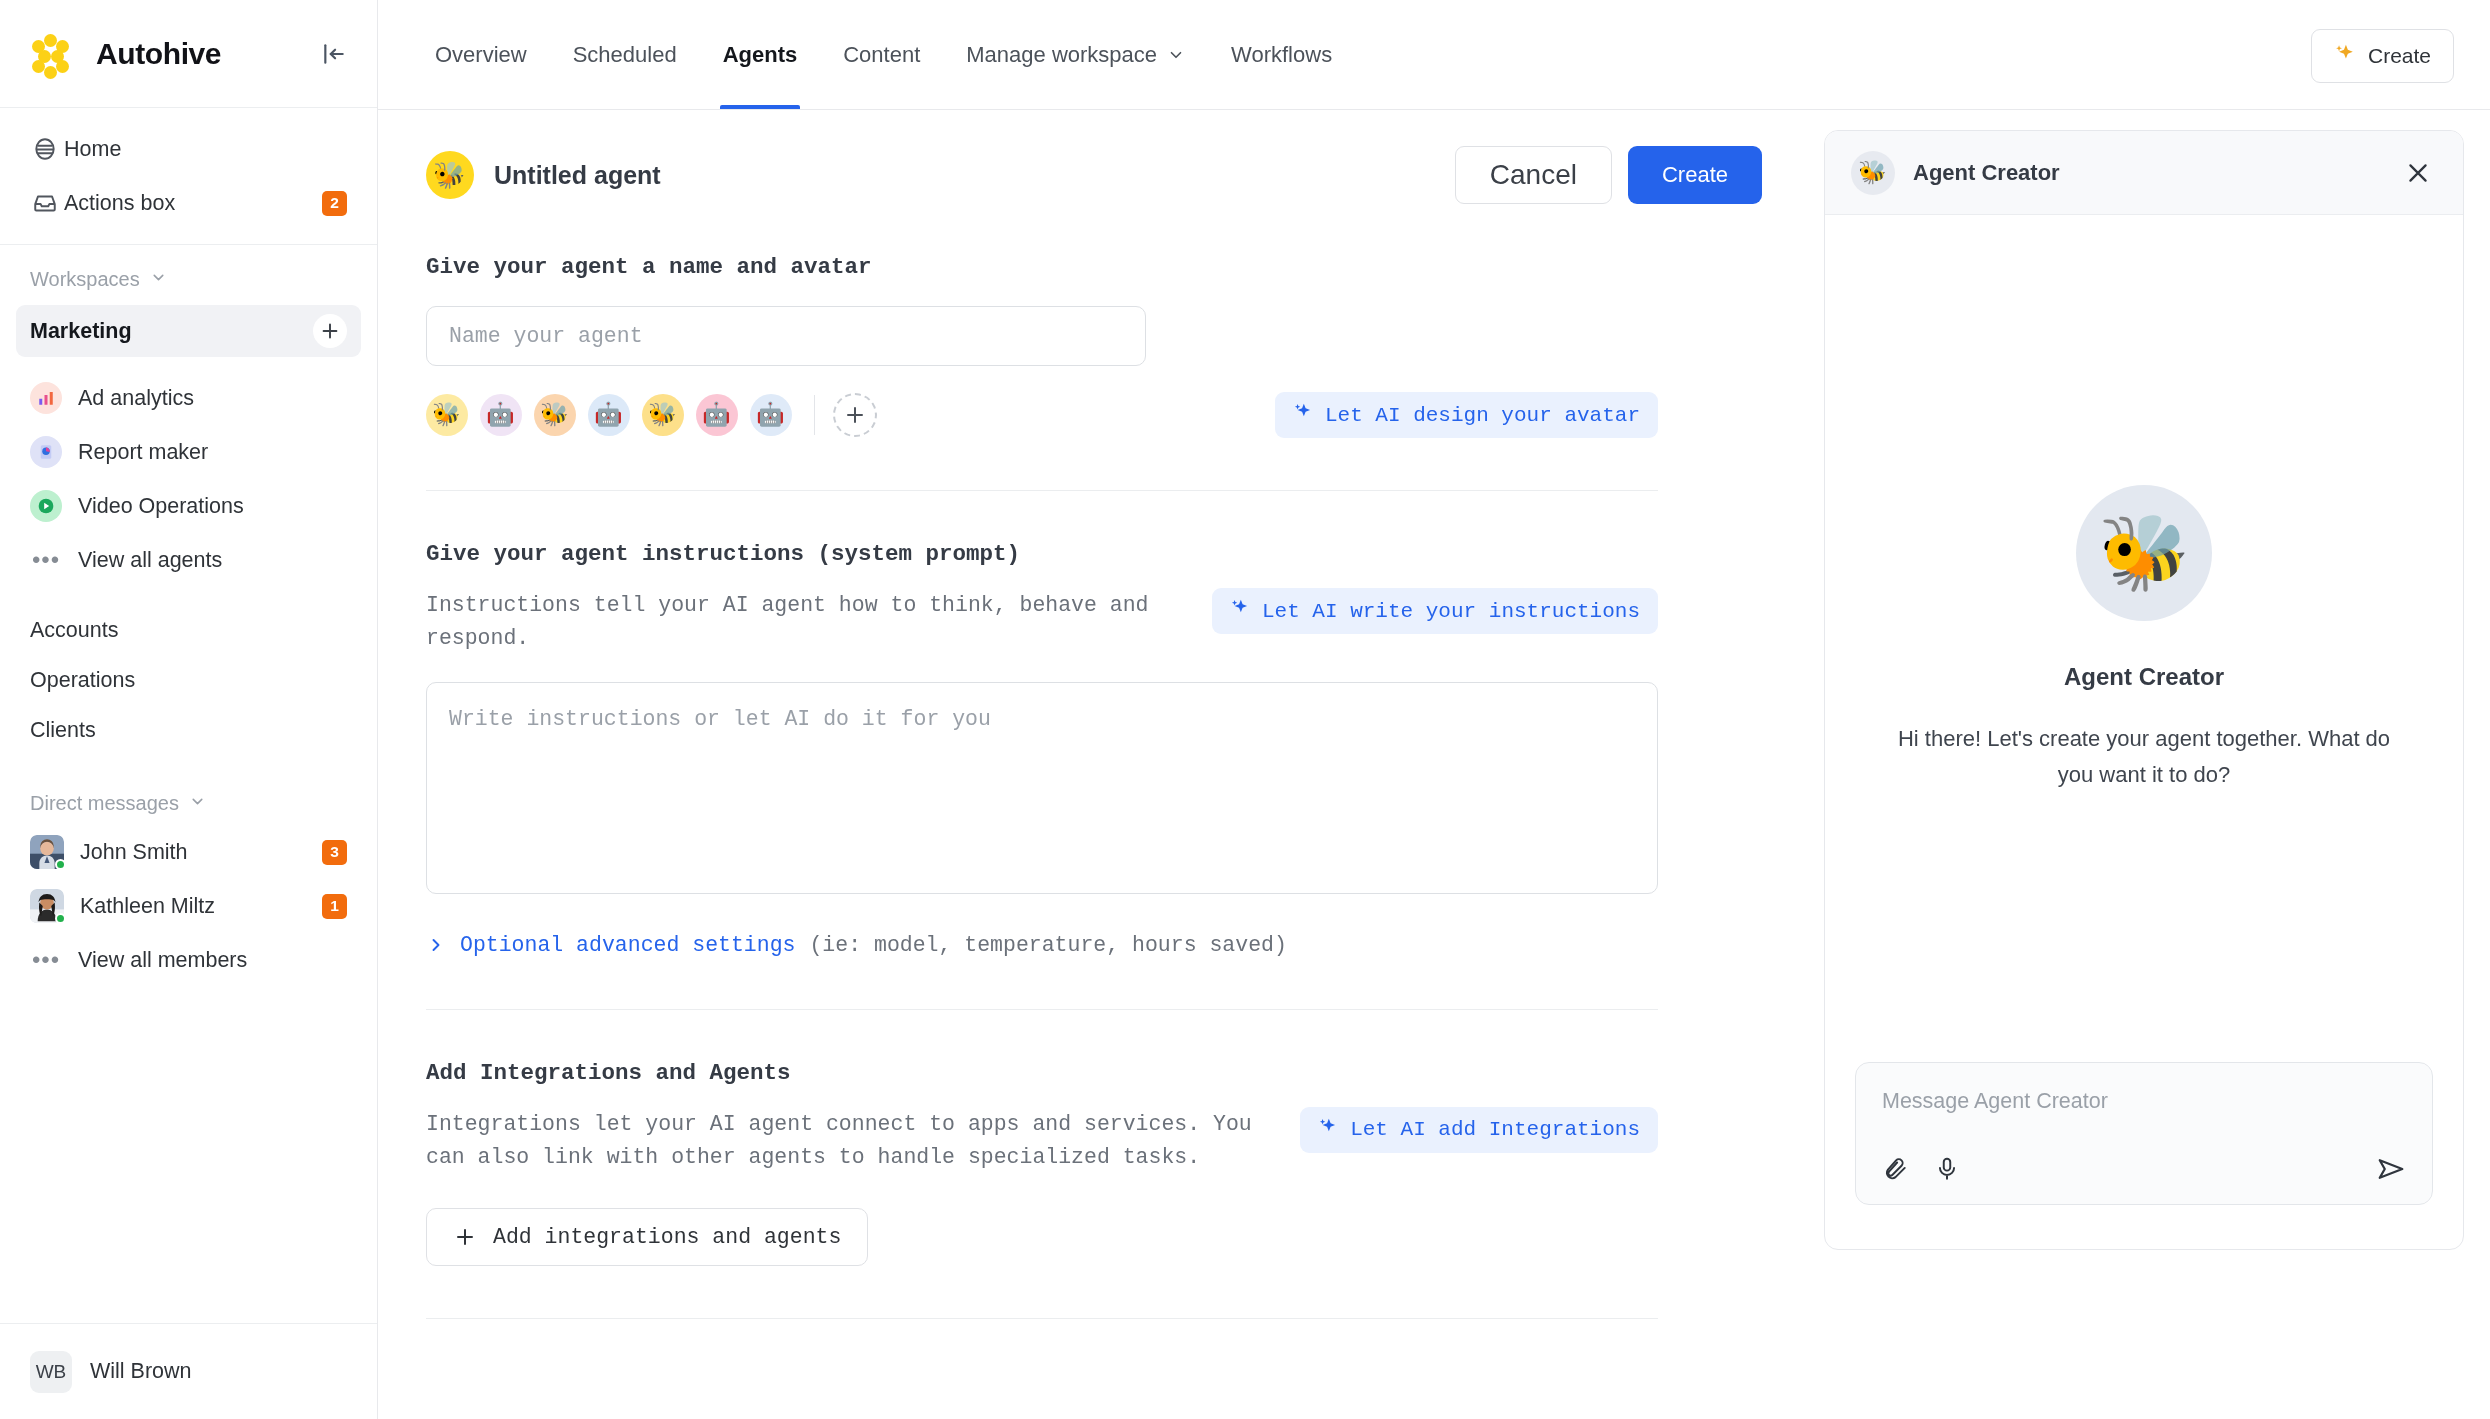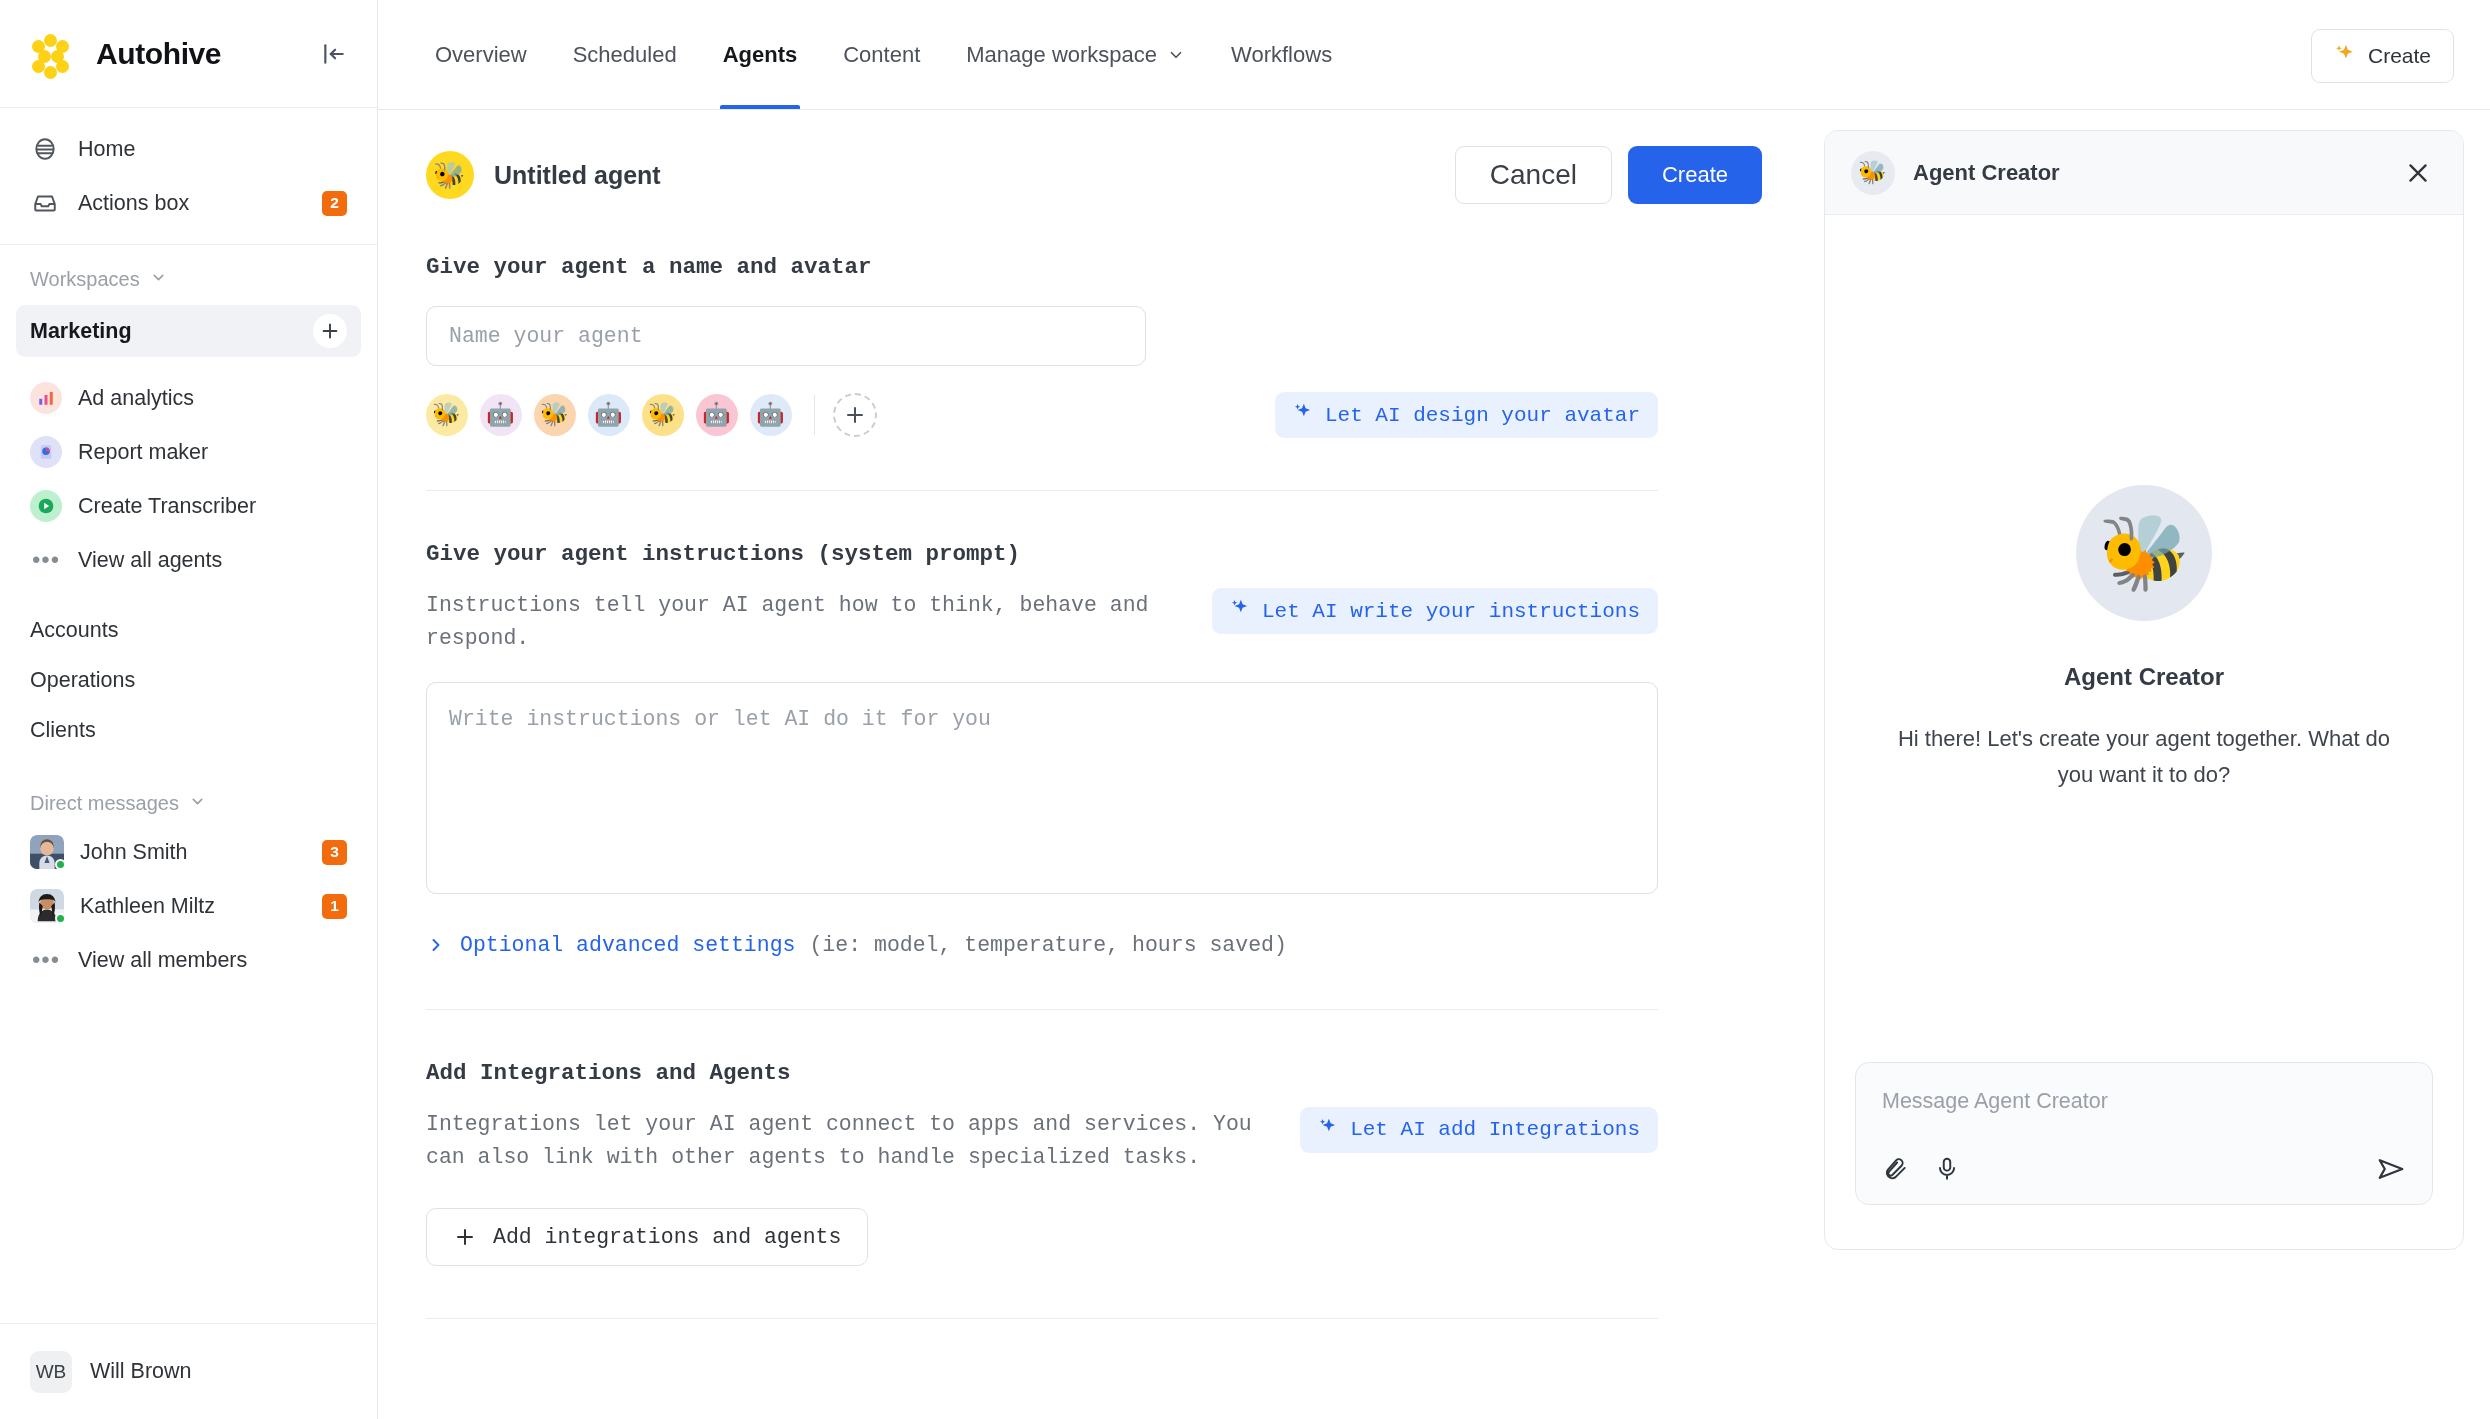--- a/index.html
+++ b/index.html
@@ -34,21 +34,21 @@
     font-size: 30px; font-weight: 700; color: #111217; letter-spacing: -0.4px;
   }
   .collapse-btn {
     margin-left: auto; width: 34px; height: 34px; display: flex;
     align-items: center; justify-content: center; color: #4b5563; cursor: pointer;
   }
 
   .sb-scroll { flex: 1; overflow: hidden; padding-top: 14px; }
 
   .nav-row {
-    display: flex; align-items: center; gap: 18px;
+    display: flex; align-items: center; gap: 4px;
     height: 54px; margin: 0 16px; padding: 0 14px;
     border-radius: 9px; cursor: pointer; color: #2f3338;
     font-size: 21.5px;
   }
   .nav-row .ic { width: 30px; height: 30px; flex: none; color: #51565e;
                  display: flex; align-items: center; justify-content: center; }
   .badge {
     margin-left: auto; background: #f26c0d; color: #fff;
     font-size: 15.5px; font-weight: 600; border-radius: 5px;
     min-width: 25px; height: 25px; display: flex; align-items: center;
@@ -371,21 +371,21 @@
         <span>Report maker</span>
       </div>
 
       <div class="agent-row">
         <span class="av" style="background:#bdf0cf">
           <svg width="22" height="22" viewBox="0 0 24 24">
               <circle cx="12" cy="12" r="8" fill="#1aa85c"></circle>
               <path d="M10 8.5l5.5 3.5L10 15.5z" fill="#fff"></path>
             </svg>
         </span>
-        <span>Create Transcriber</span>
+        <span>Video Operations</span>
       </div>
 
       <div class="agent-row">
         <span class="dots">•••</span>
         <span>View all agents</span>
       </div>
 
       <div style="height:18px"></div>
 
       <div class="plain-row">

